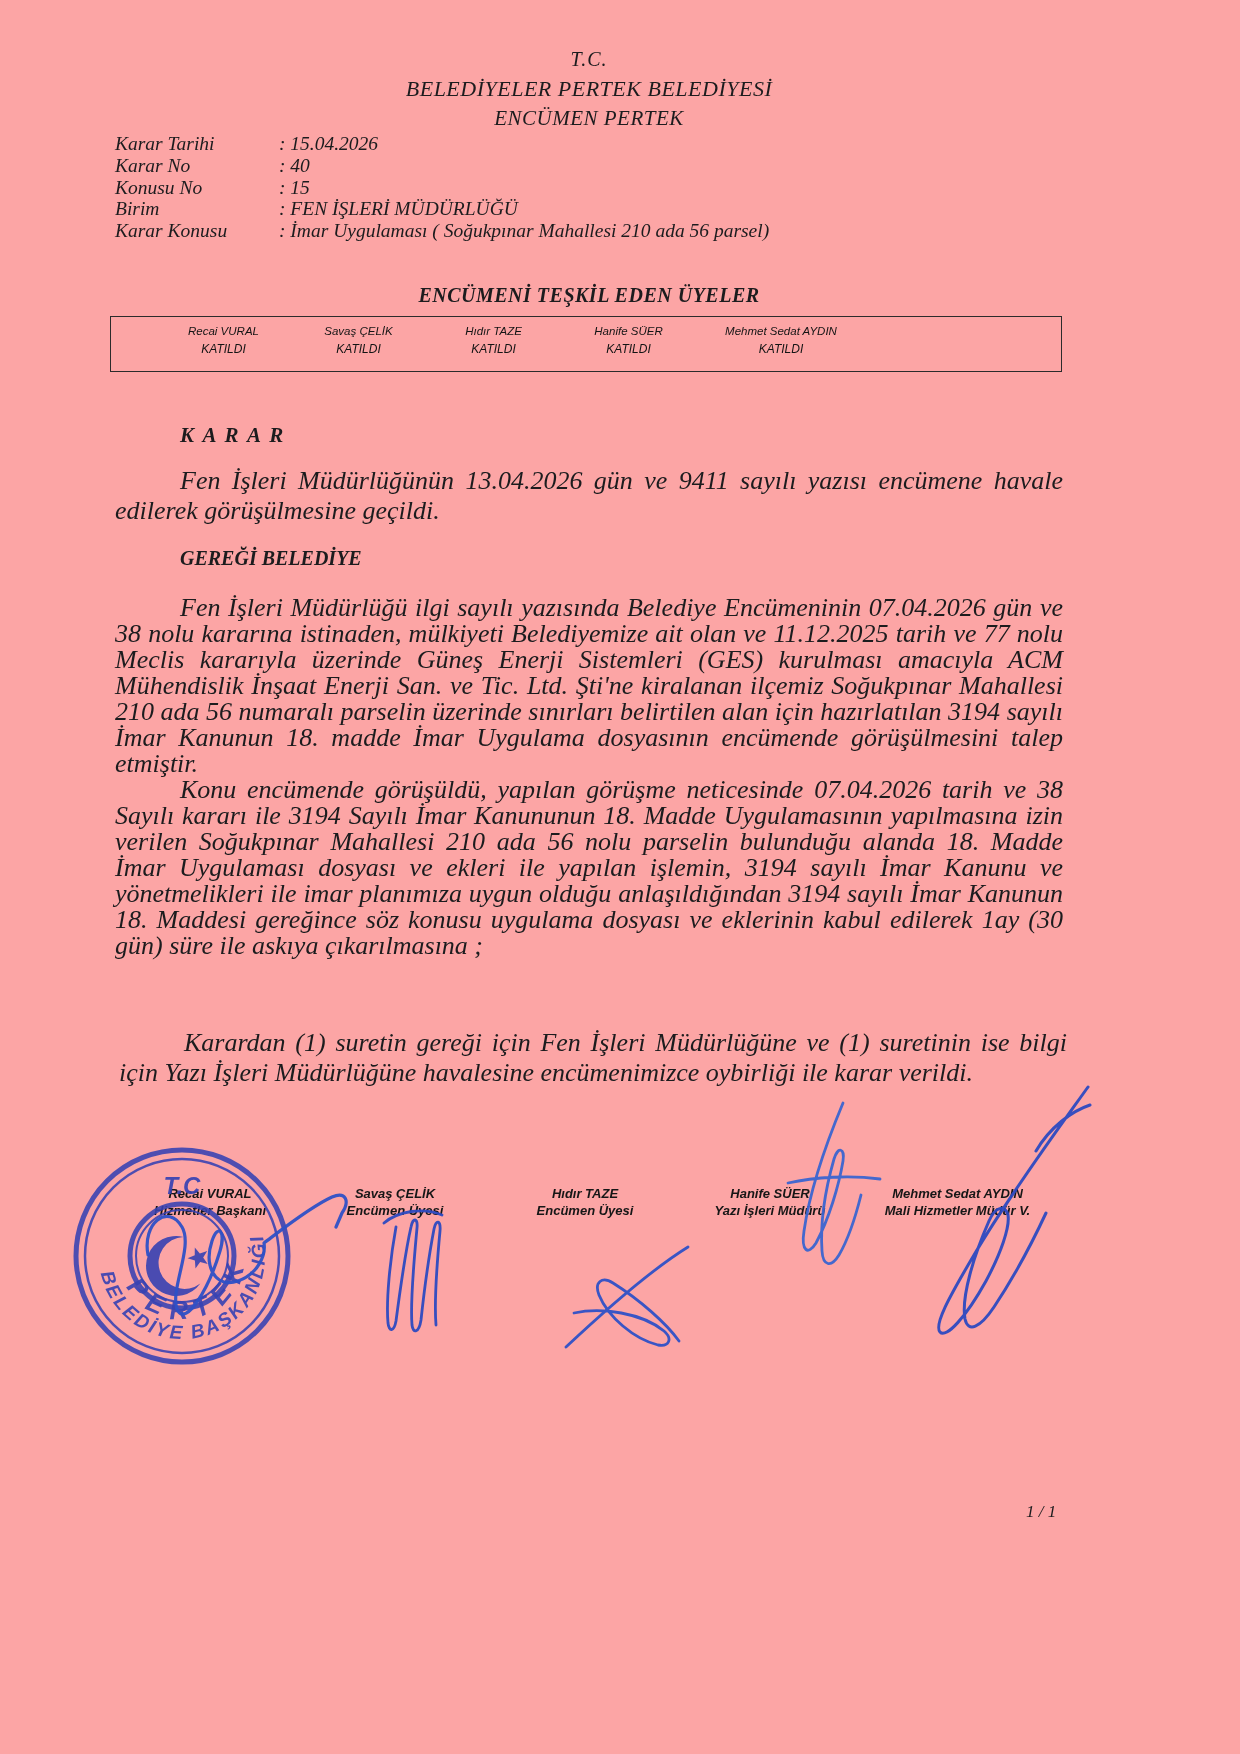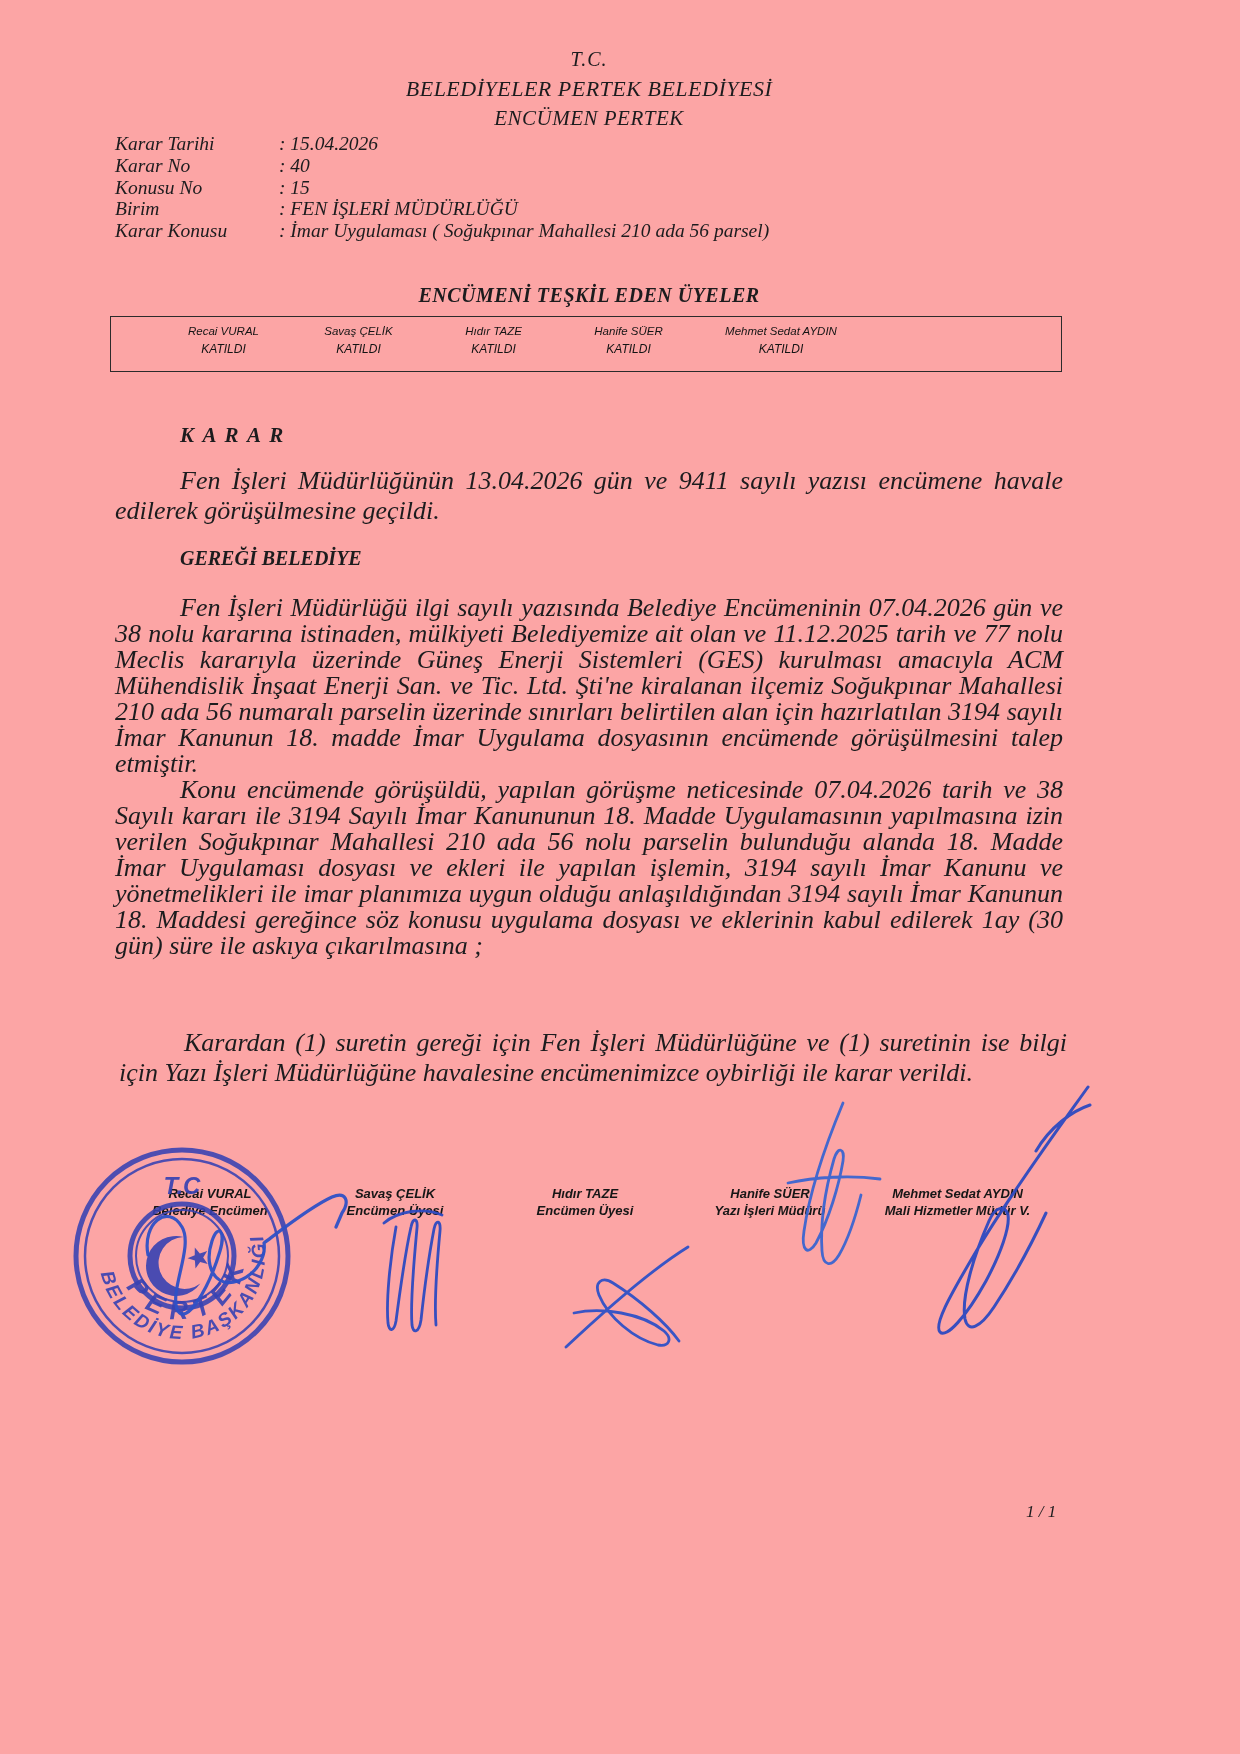--- a/index.html
+++ b/index.html
@@ -123,21 +123,21 @@
 
   <div class="body-block">
     <p class="body">Fen İşleri Müdürlüğü ilgi sayılı yazısında Belediye Encümeninin 07.04.2026 gün ve 38 nolu kararına istinaden, mülkiyeti Belediyemize ait olan ve 11.12.2025 tarih ve 77 nolu Meclis kararıyla üzerinde Güneş Enerji Sistemleri (GES) kurulması amacıyla ACM Mühendislik İnşaat Enerji San. ve Tic. Ltd. Şti'ne  kiralanan ilçemiz Soğukpınar Mahallesi 210 ada 56 numaralı parselin üzerinde sınırları belirtilen alan için hazırlatılan 3194 sayılı İmar Kanunun 18. madde İmar Uygulama dosyasının encümende görüşülmesini talep etmiştir.</p>
     <p class="body">Konu encümende görüşüldü, yapılan görüşme neticesinde  07.04.2026 tarih ve 38  Sayılı kararı ile 3194 Sayılı İmar Kanununun 18. Madde Uygulamasının yapılmasına izin verilen Soğukpınar Mahallesi 210 ada 56 nolu parselin  bulunduğu alanda 18. Madde İmar Uygulaması dosyası ve ekleri ile yapılan işlemin, 3194 sayılı İmar Kanunu ve yönetmelikleri ile imar planımıza uygun olduğu anlaşıldığından 3194 sayılı İmar Kanunun 18. Maddesi gereğince söz konusu uygulama dosyası ve eklerinin kabul edilerek 1ay (30 gün) süre ile askıya çıkarılmasına ;</p>
   </div>
 
   <p class="body p3">Karardan (1) suretin gereği için Fen İşleri Müdürlüğüne ve (1) suretinin ise bilgi için Yazı İşleri Müdürlüğüne havalesine encümenimizce oybirliği ile karar verildi.</p>
 
   <div class="sig sig-1">
     <div class="sig-name">Recai  VURAL</div>
-    <div class="sig-title">Belediye Encümen</div>
+    <div class="sig-title">Hizmetler Başkanı</div>
   </div>
   <div class="sig sig-2">
     <div class="sig-name">Savaş ÇELİK</div>
     <div class="sig-title">Encümen Üyesi</div>
   </div>
   <div class="sig sig-3">
     <div class="sig-name">Hıdır  TAZE</div>
     <div class="sig-title">Encümen Üyesi</div>
   </div>
   <div class="sig sig-4">

